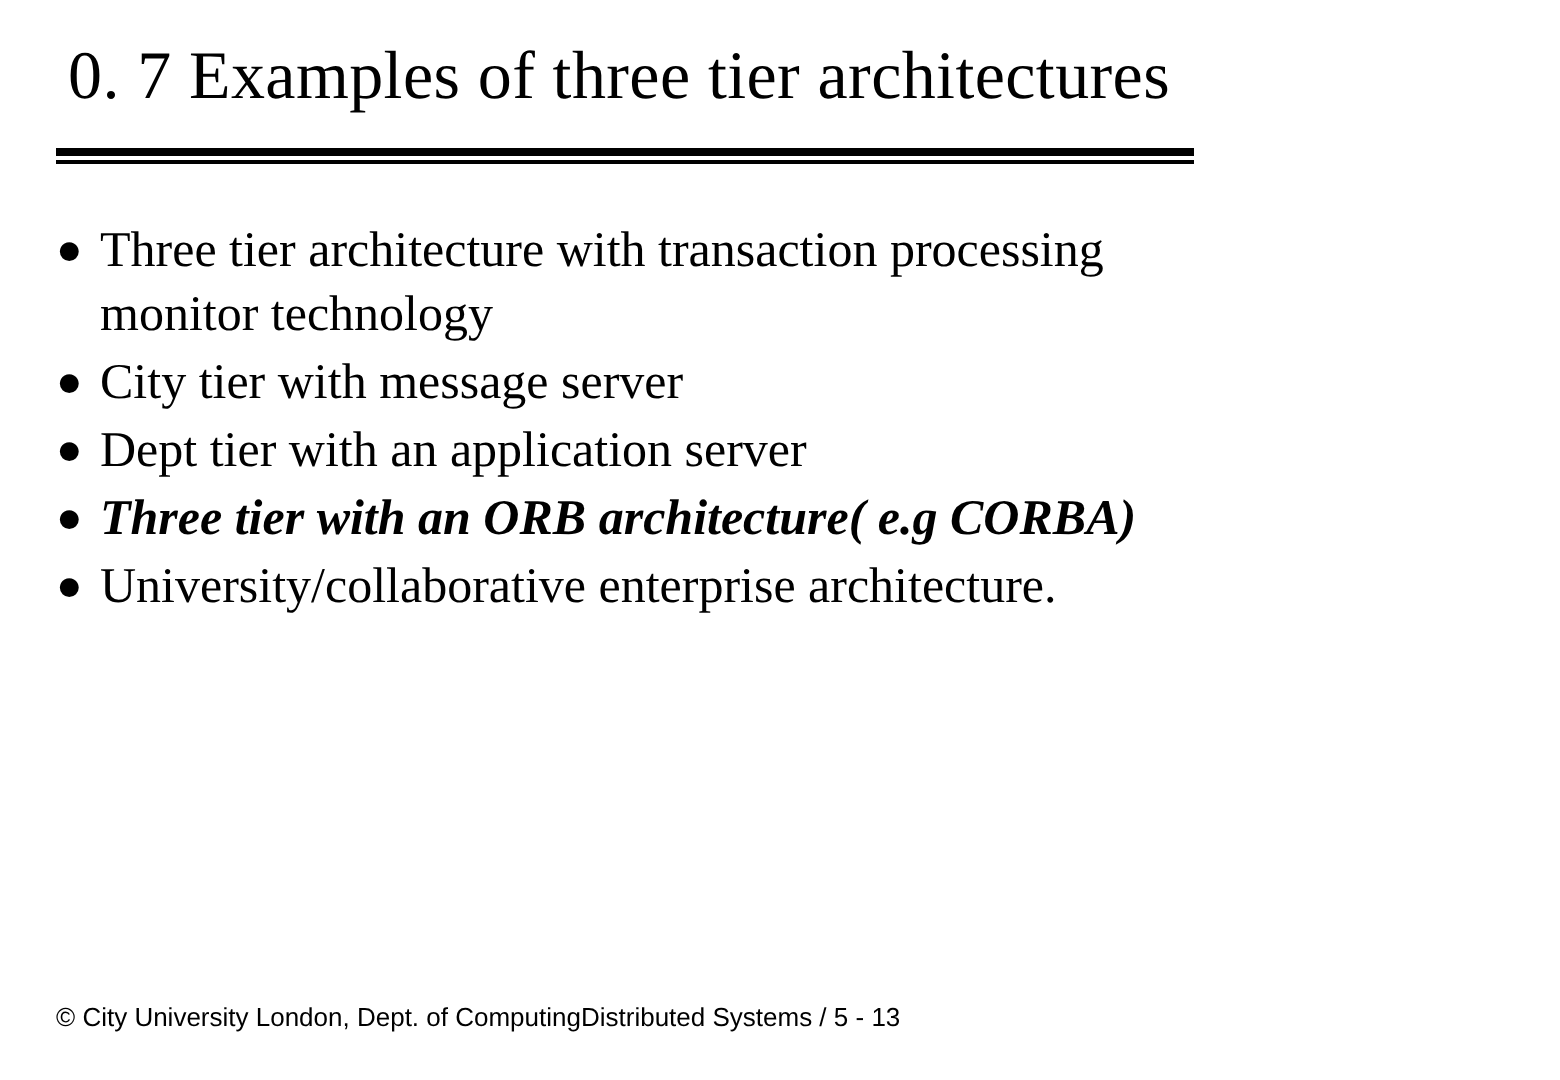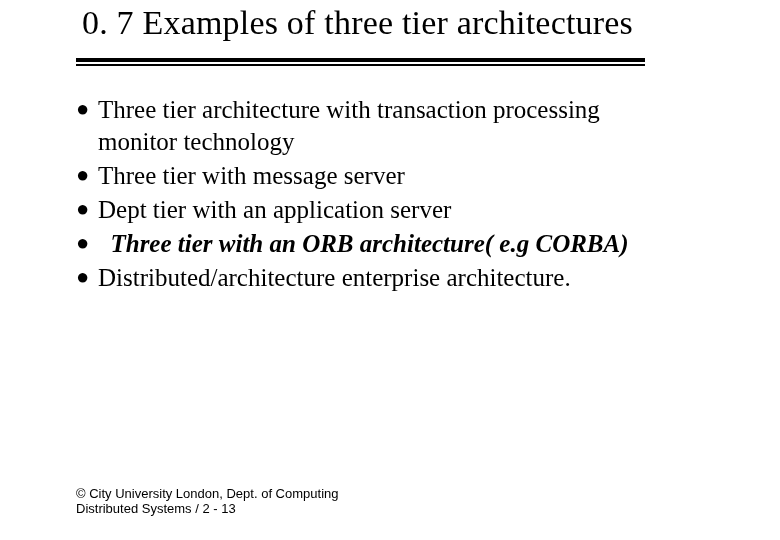--- a/index.html
+++ b/index.html
@@ -1,61 +1,61 @@
 <!DOCTYPE html>
 <html><head>
 <meta charset="utf-8">
 <style>
   * { margin: 0; padding: 0; box-sizing: border-box; }
   html, body { width: 780px; height: 540px; background: #fff; font-family: Arial, Helvetica, sans-serif; color: #000; }
-  .slide { width: 625px; height: 540px; position: relative; padding: 4px 28px 0 28px; margin-left: 48px; }
+  .slide { width: 625px; height: 540px; position: relative; padding: 20px 28px 0 28px; }
   .title { font-family: "Times New Roman", Times, serif; font-size: 34px; font-weight: 400; letter-spacing: 0.2px; margin-bottom: 16px; padding-left: 6px; }
   .rule { position: relative; height: 8px; margin-bottom: 28px; }
   .rule .thick { position: absolute; left: 0; right: 0; top: 0; height: 4px; background: #000; }
   .rule .thin  { position: absolute; left: 0; right: 0; top: 6px; height: 1.5px; background: #000; }
   .list { list-style: none; padding: 0 4px 0 0; }
   .list li { display: flex; align-items: flex-start; font-size: 25px; line-height: 1.28; margin-bottom: 2px; }
   .bullet { flex: 0 0 auto; width: 22px; text-align: left; font-size: 22px; line-height: 1.4; }
   .item-text { flex: 1 1 auto; font-family: Liberation Serif, serif; }
-  .bold { font-weight: 700; font-style: italic; text-align: center; }
-  .footer { position: absolute; left: 28px; right: 28px; bottom: 24px; display: flex; justify-content: flex-start; font-size: 13px; flex-direction: column; }
+  .bold { font-weight: 700; font-style: italic; }
+  .footer { position: absolute; left: 28px; right: 28px; bottom: 24px; display: flex; justify-content: flex-start; font-size: 13px; }
 </style>
 </head>
 <body>
 
 <div class="slide">
 
   <h1 class="title">0. 7 Examples of three tier architectures</h1>
 
   <div class="rule">
     <div class="thick"></div>
     <div class="thin"></div>
   </div>
 
   <ul class="list">
     <li>
       <span class="bullet">●</span>
       <span class="item-text">Three tier architecture with transaction processing monitor technology</span>
     </li>
     <li>
       <span class="bullet">●</span>
-      <span class="item-text">Three tier with message server</span>
+      <span class="item-text">City tier with message server</span>
     </li>
     <li>
       <span class="bullet">●</span>
       <span class="item-text">Dept tier with an application server</span>
     </li>
     <li>
       <span class="bullet">●</span>
       <span class="item-text bold">Three tier with an ORB architecture( e.g CORBA)</span>
     </li>
     <li>
       <span class="bullet">●</span>
-      <span class="item-text">Distributed/architecture enterprise architecture.</span>
+      <span class="item-text">University/collaborative enterprise architecture.</span>
     </li>
   </ul>
 
   <div class="footer">
     <span>© City University London, Dept. of Computing</span>
-    <span>Distributed Systems / 2 - 13</span>
+    <span>Distributed Systems / 5 - 13</span>
   </div>
 
 </div>
 
 </body></html>

